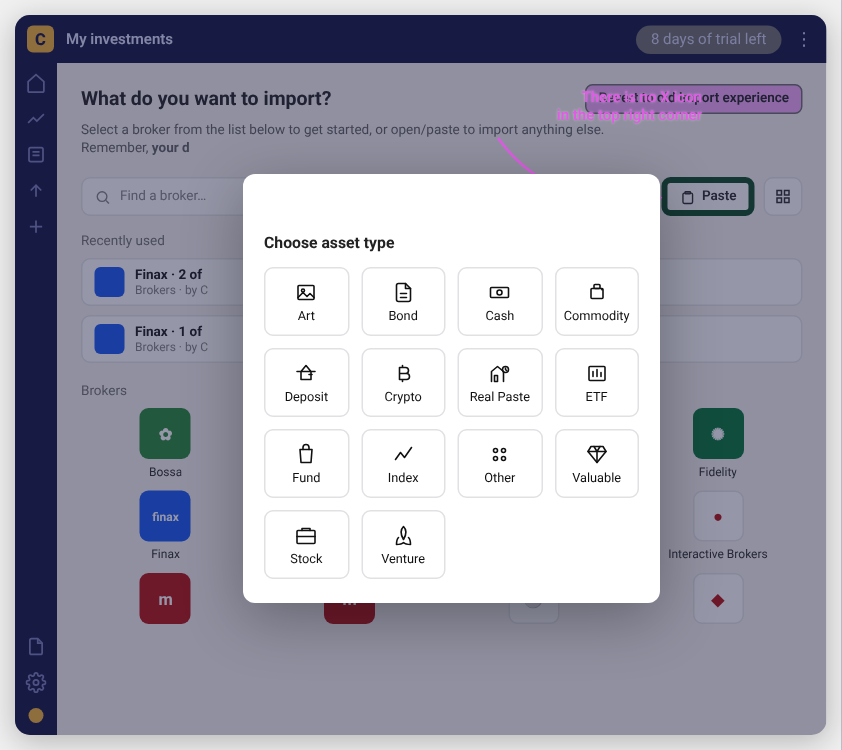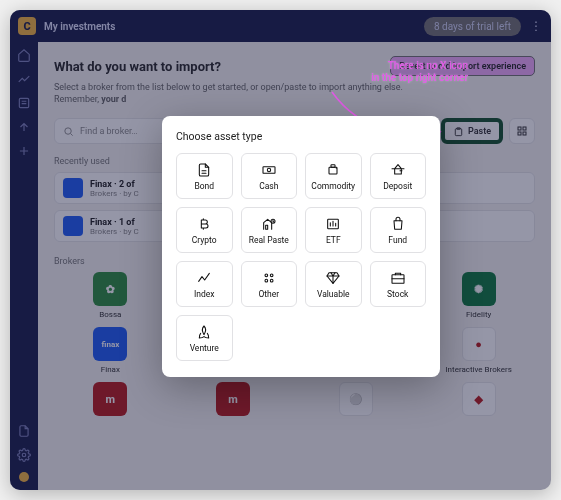--- a/index.html
+++ b/index.html
@@ -122,21 +122,21 @@
 
   
   .modal {
     position:absolute;
     top: 106px; left: 152px;
     width: 278px;
     background:#fff; border-radius:8px;
     box-shadow: 0 10px 40px rgba(0,0,0,.3);
     padding: 14px 14px 16px 14px;
   }
-  .modal-title { font-size: 10.5px; font-weight:400; color:#222; margin-bottom: 10px; }
+  .modal-title { font-size: 10.5px; font-weight:700; color:#222; margin-bottom: 10px; margin-top: 25px; }
   .asset-grid {
     display:grid; grid-template-columns: repeat(4, 1fr);
     gap: 8px;
   }
   .asset-cell {
     border:1px solid #e1e1e4; border-radius:6px;
     height: 46px;
     display:flex; flex-direction:column; align-items:center; justify-content:center;
     gap: 3px;
   }
@@ -321,20 +321,28 @@
         </marker>
       </defs>
     <path d="M10,18 C 40,60 90,65 118,58" fill="none" stroke="#e15be6" stroke-width="1.6" marker-end="url(#ah)"></path>
   </svg>
 
   <div class="modal">
     <div class="modal-title">Choose asset type</div>
     <div class="asset-grid" id="asset-grid">
         <div class="asset-cell">
           <svg class="ai" viewBox="0 0 24 24" fill="none" stroke="currentColor" stroke-width="1.6" stroke-linecap="round" stroke-linejoin="round">
+            <rect x="4" y="5" width="16" height="14" rx="1"></rect>
+            <circle cx="9" cy="10" r="1.5"></circle>
+            <path d="M4 17l5-5 4 4 3-3 4 4"></path>
+          </svg>
+          <div class="al">Art</div>
+        </div>
+        <div class="asset-cell">
+          <svg class="ai" viewBox="0 0 24 24" fill="none" stroke="currentColor" stroke-width="1.6" stroke-linecap="round" stroke-linejoin="round">
             <path d="M14 3H7a2 2 0 0 0-2 2v14a2 2 0 0 0 2 2h10a2 2 0 0 0 2-2V8z"></path>
             <path d="M14 3v5h5"></path>
             <path d="M9 13h6M9 17h6"></path>
           </svg>
           <div class="al">Bond</div>
         </div>
         <div class="asset-cell">
           <svg class="ai" viewBox="0 0 24 24" fill="none" stroke="currentColor" stroke-width="1.6" stroke-linecap="round" stroke-linejoin="round">
             <rect x="3" y="7" width="18" height="10" rx="1"></rect>
             <circle cx="12" cy="12" r="2.5"></circle>

